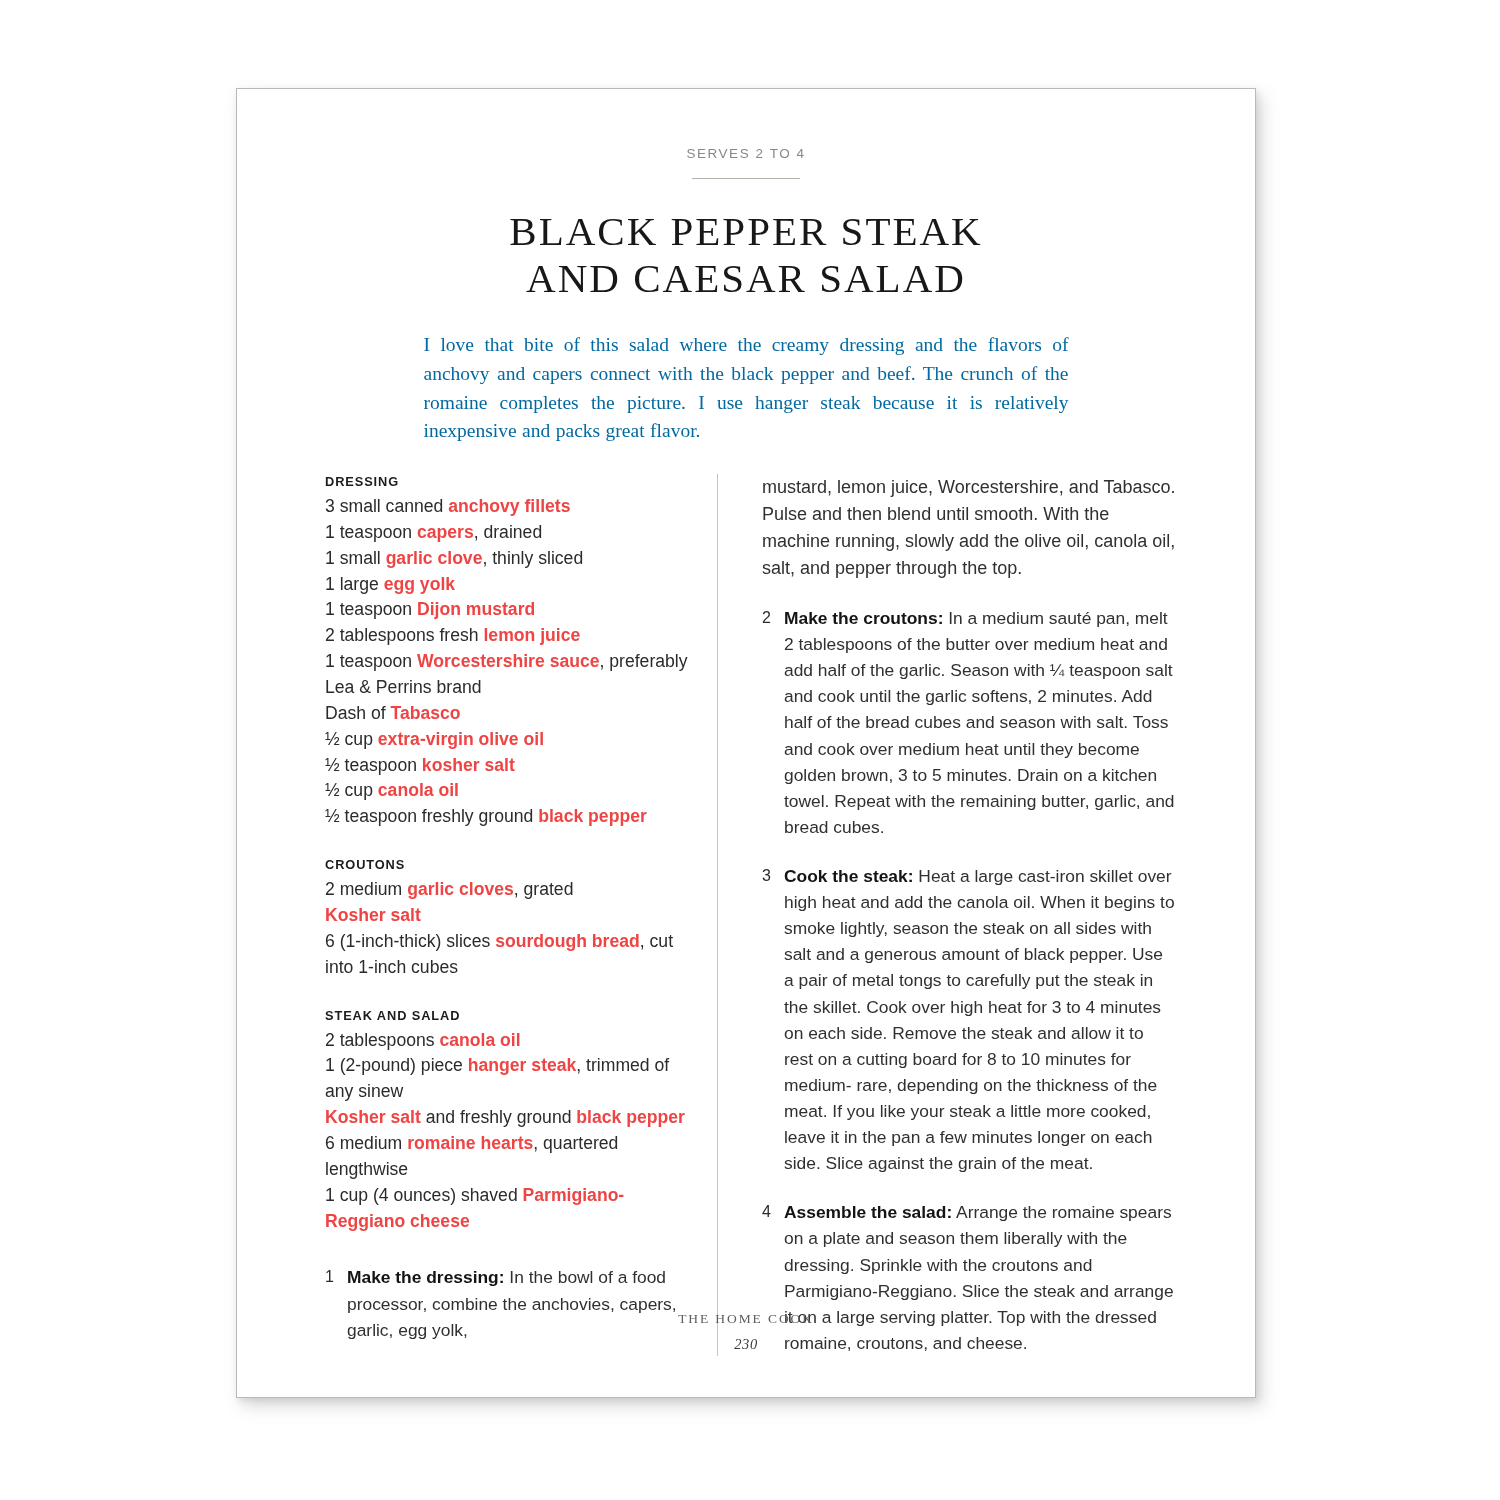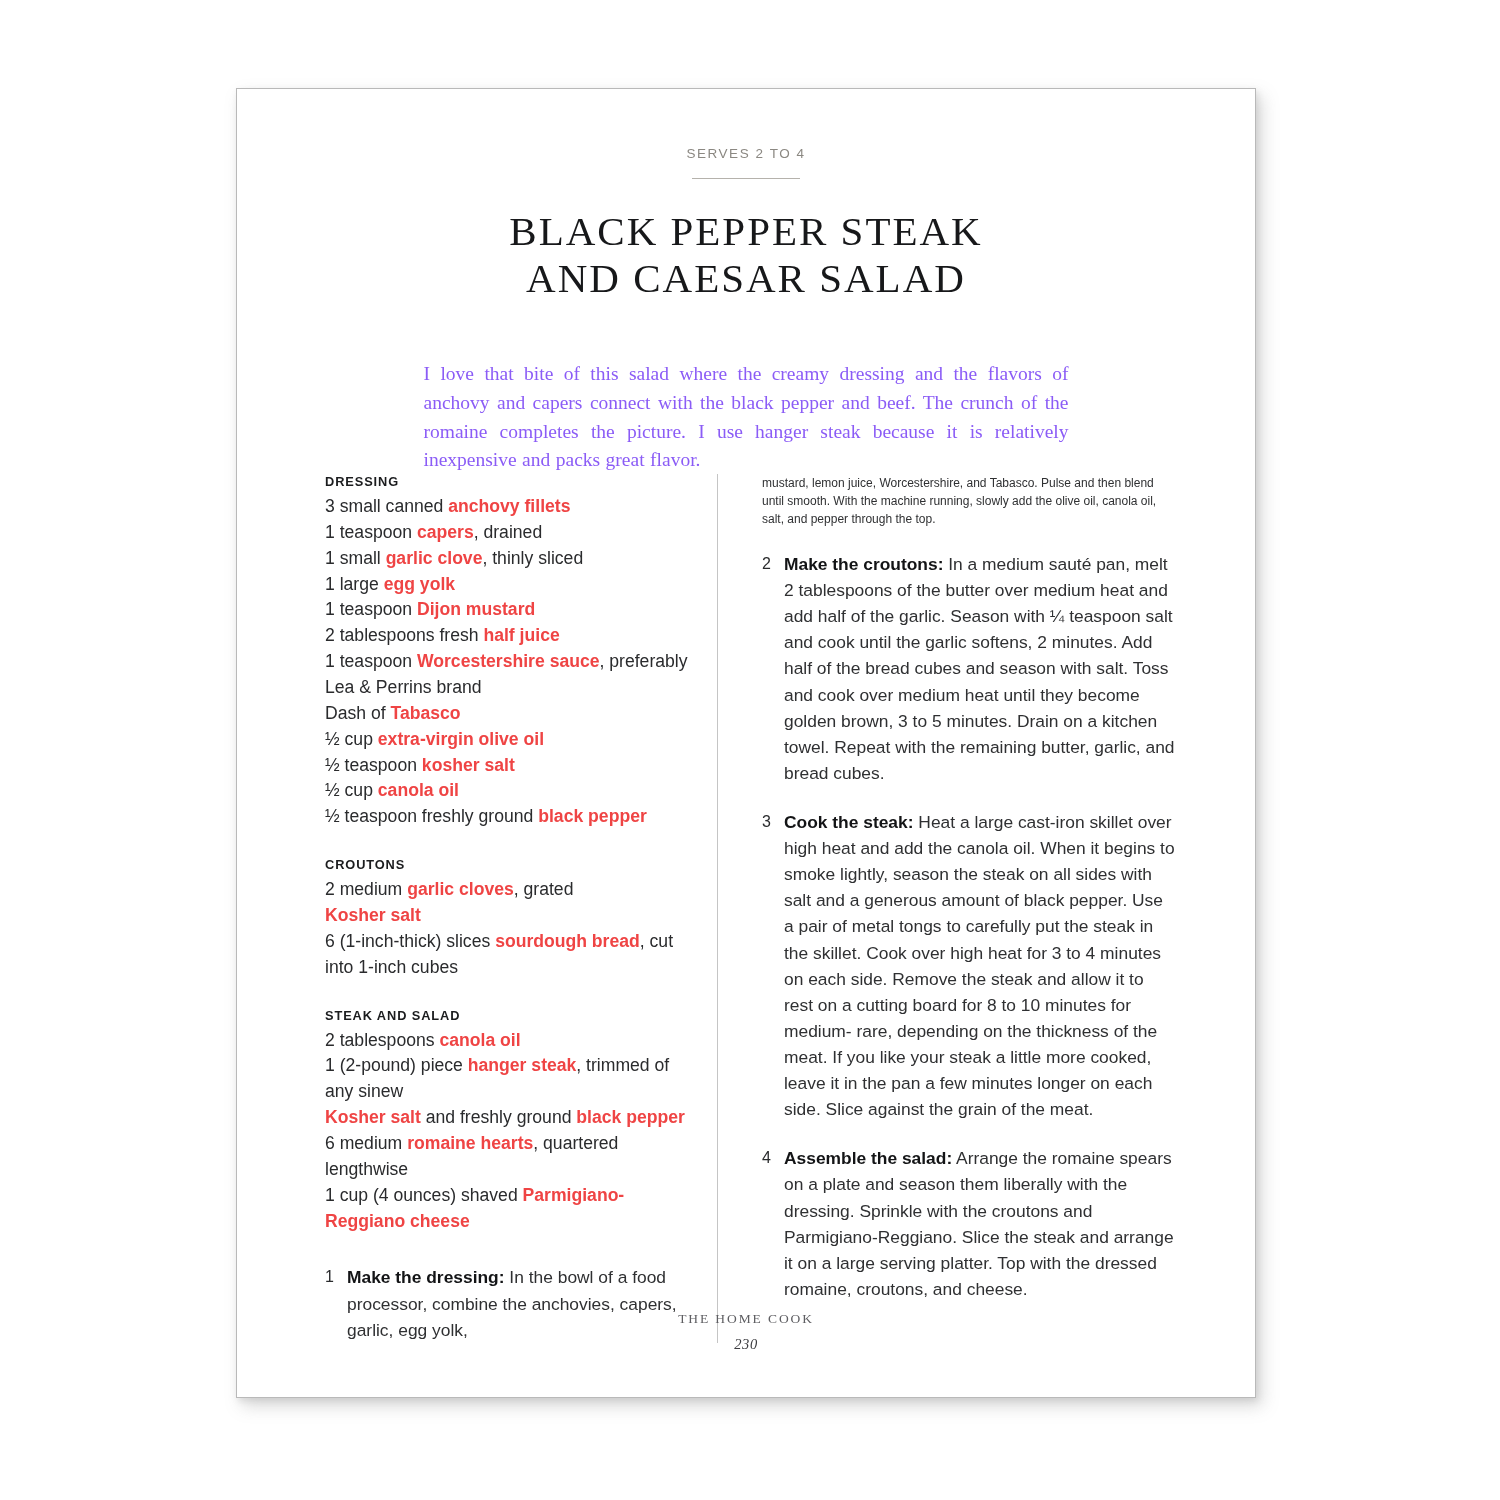--- a/index.html
+++ b/index.html
@@ -72,26 +72,26 @@
     font-size: 41px;
     line-height: 1.17;
     letter-spacing: 2.0px;
     color: #17181a;
     font-weight: 400;
     text-transform: uppercase;
   }
   .recipe-title .title-line { display: block; white-space: nowrap; }
 
   .intro {
-    margin: 57px auto 0 auto;
+    margin: 28px auto 0 auto;
     width: 645px;
     font-family: "Liberation Serif", serif;
     font-size: 19.5px;
     line-height: 1.47;
-    color: #8b5cf6;
+    color: #0369a1;
     text-align: justify;
     text-justify: inter-word;
     word-spacing: 0.6px;
   }
 
   
   .columns {
     position: absolute;
     left: 88px;
     top: 385px;
@@ -161,21 +161,21 @@
     font-size: 17.4px;
     line-height: 1.5;
     color: #2f3032;
   }
   .step-body b { font-weight: 700; color: #131416; }
 
   .steps-right .step:first-child { margin-top: 0; }
 
   .cont-para {
     font-family: "Liberation Sans", sans-serif;
-    font-size: 12px;
+    font-size: 18px;
     line-height: 1.5;
     color: #2f3032;
     margin: 0 0 23px 0;
   }
 
   
   .footer {
     position: absolute;
     left: 0;
     right: 0;
@@ -223,21 +223,21 @@
         <div class="col-left">
 
           <div class="ing-group">
             <div class="ing-heading">DRESSING</div>
             <div>
                 <div class="ing-item">3 small canned <b>anchovy fillets</b></div>
                 <div class="ing-item">1 teaspoon <b>capers</b>, drained</div>
                 <div class="ing-item">1 small <b>garlic clove</b>, thinly sliced</div>
                 <div class="ing-item">1 large <b>egg yolk</b></div>
                 <div class="ing-item">1 teaspoon <b>Dijon mustard</b></div>
-                <div class="ing-item">2 tablespoons fresh <b>half juice</b></div>
+                <div class="ing-item">2 tablespoons fresh <b>lemon juice</b></div>
                 <div class="ing-item">1 teaspoon <b>Worcestershire sauce</b>, preferably Lea &amp; Perrins brand</div>
                 <div class="ing-item">Dash of <b>Tabasco</b></div>
                 <div class="ing-item">½ cup <b>extra-virgin olive oil</b></div>
                 <div class="ing-item">½ teaspoon <b>kosher salt</b></div>
                 <div class="ing-item">½ cup <b>canola oil</b></div>
                 <div class="ing-item">½ teaspoon freshly ground <b>black pepper</b></div>
               </div>
           </div>
 
           <div class="ing-group">

